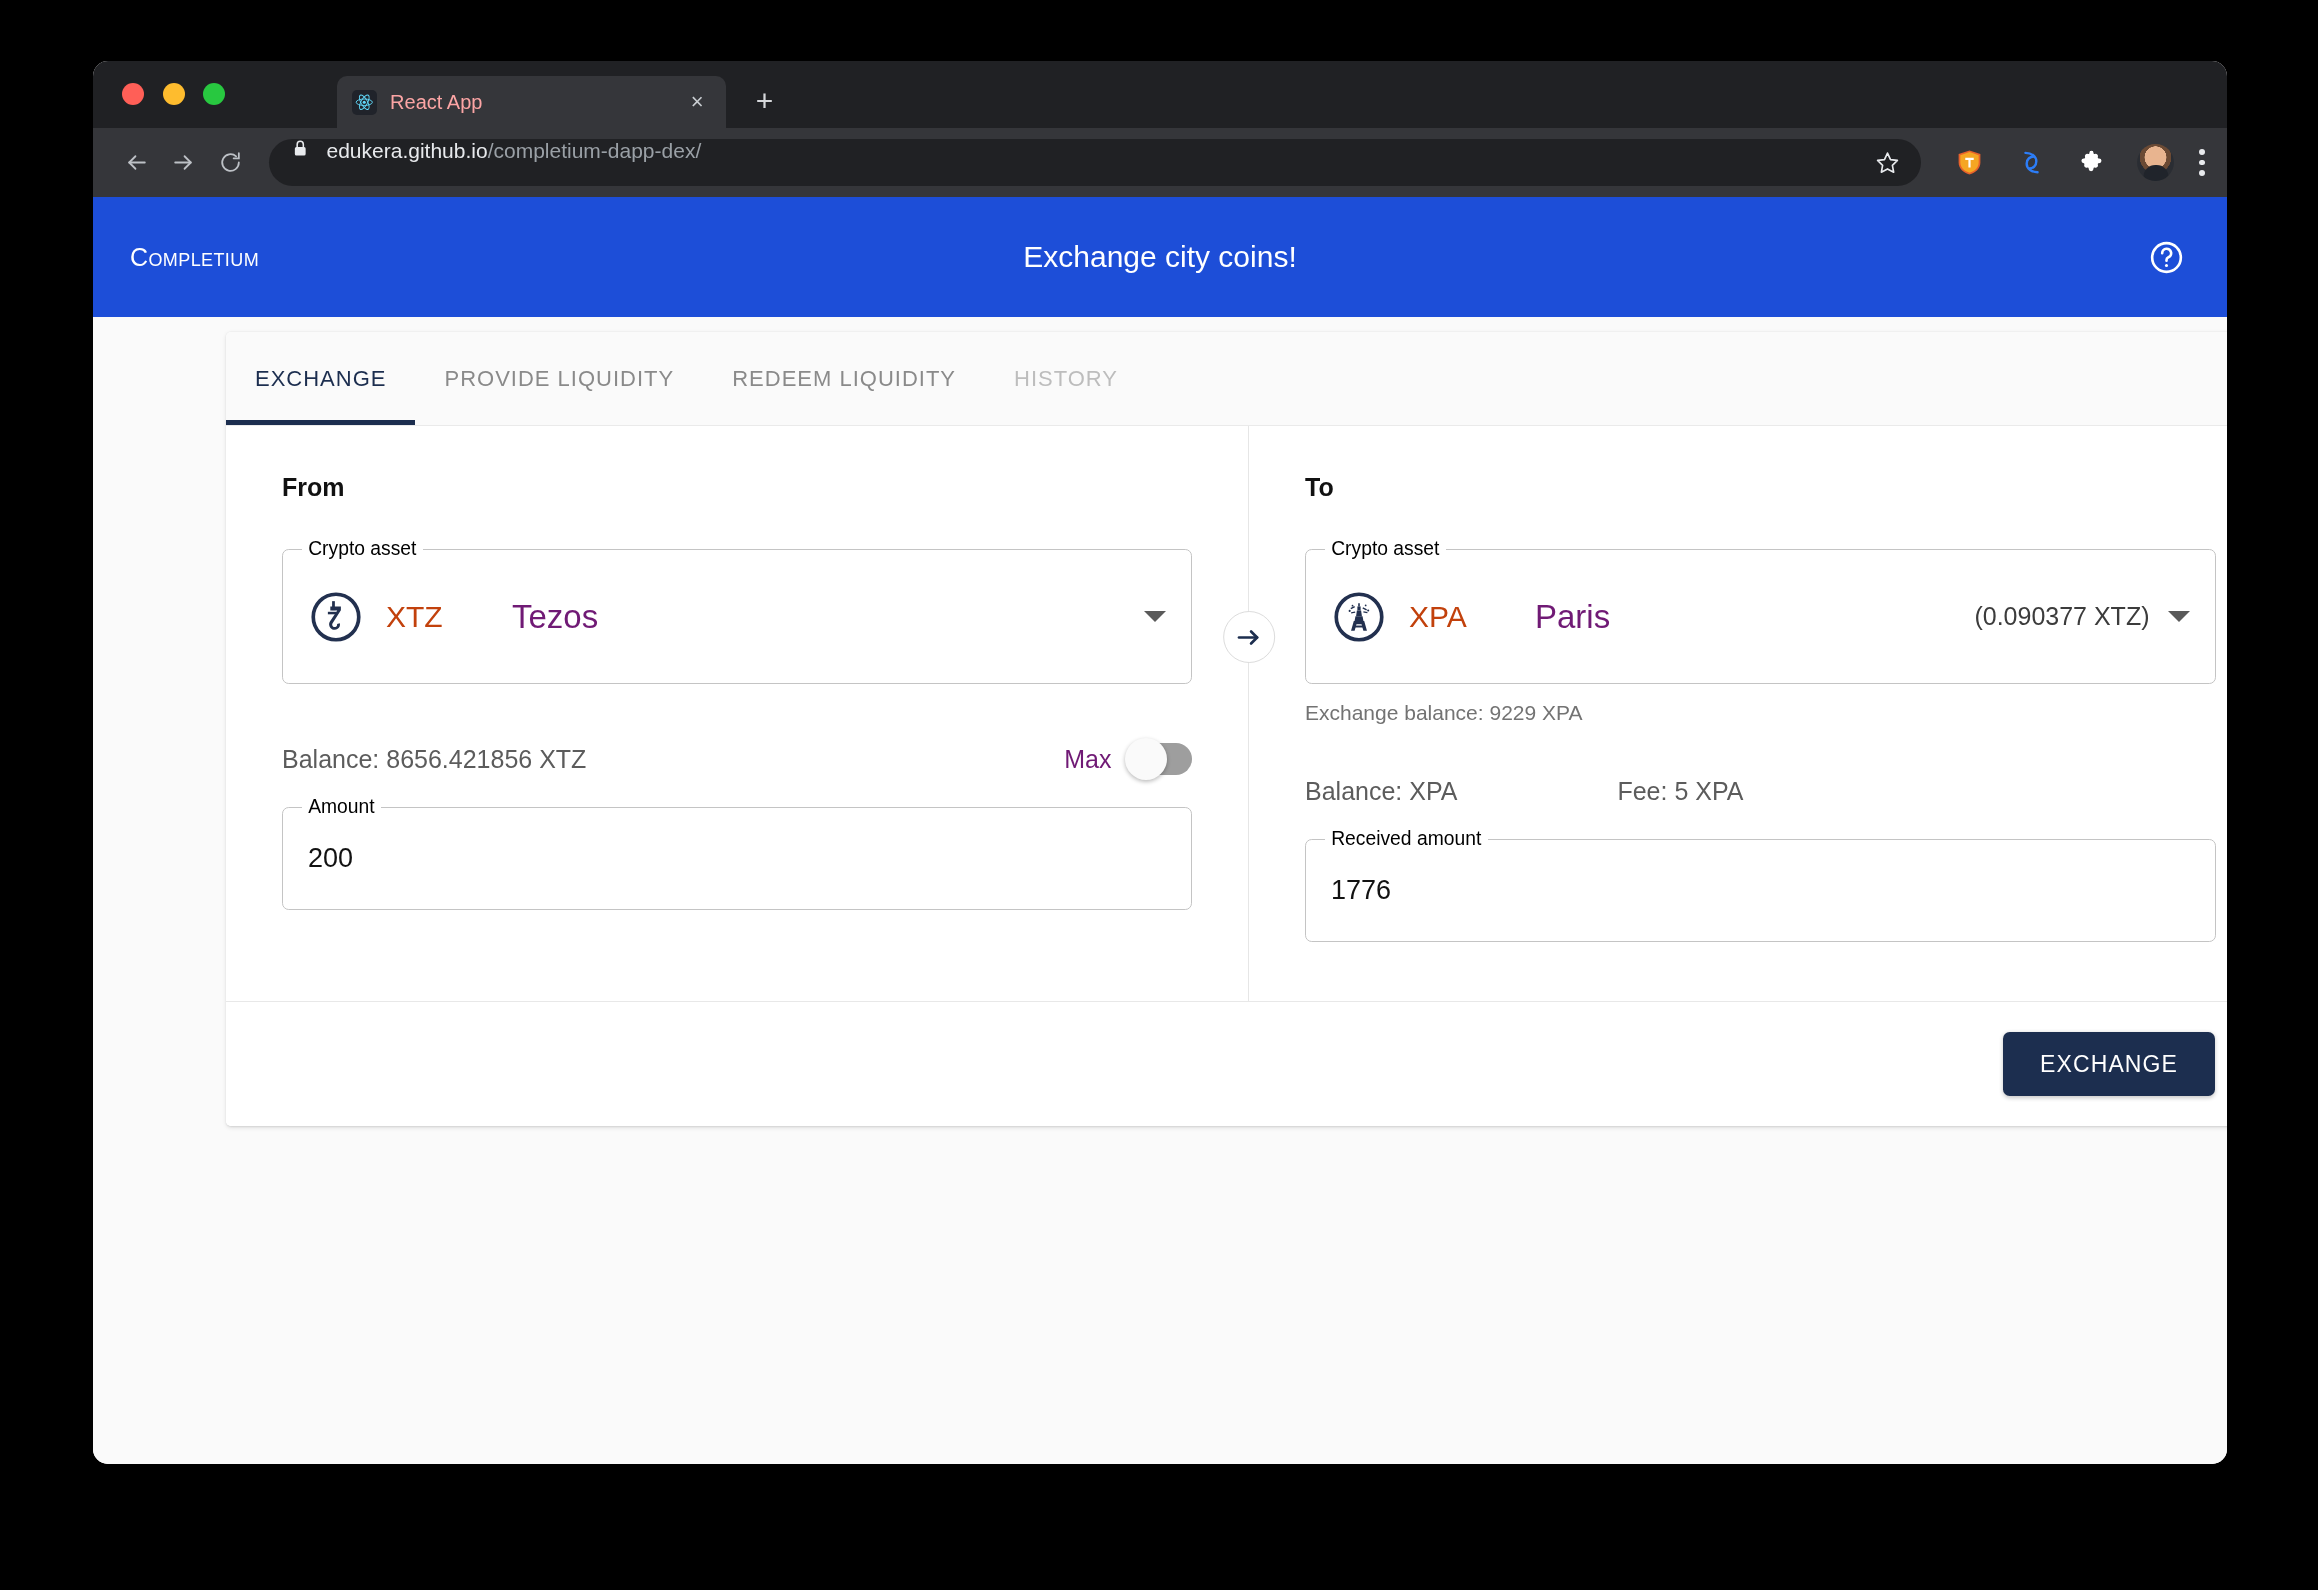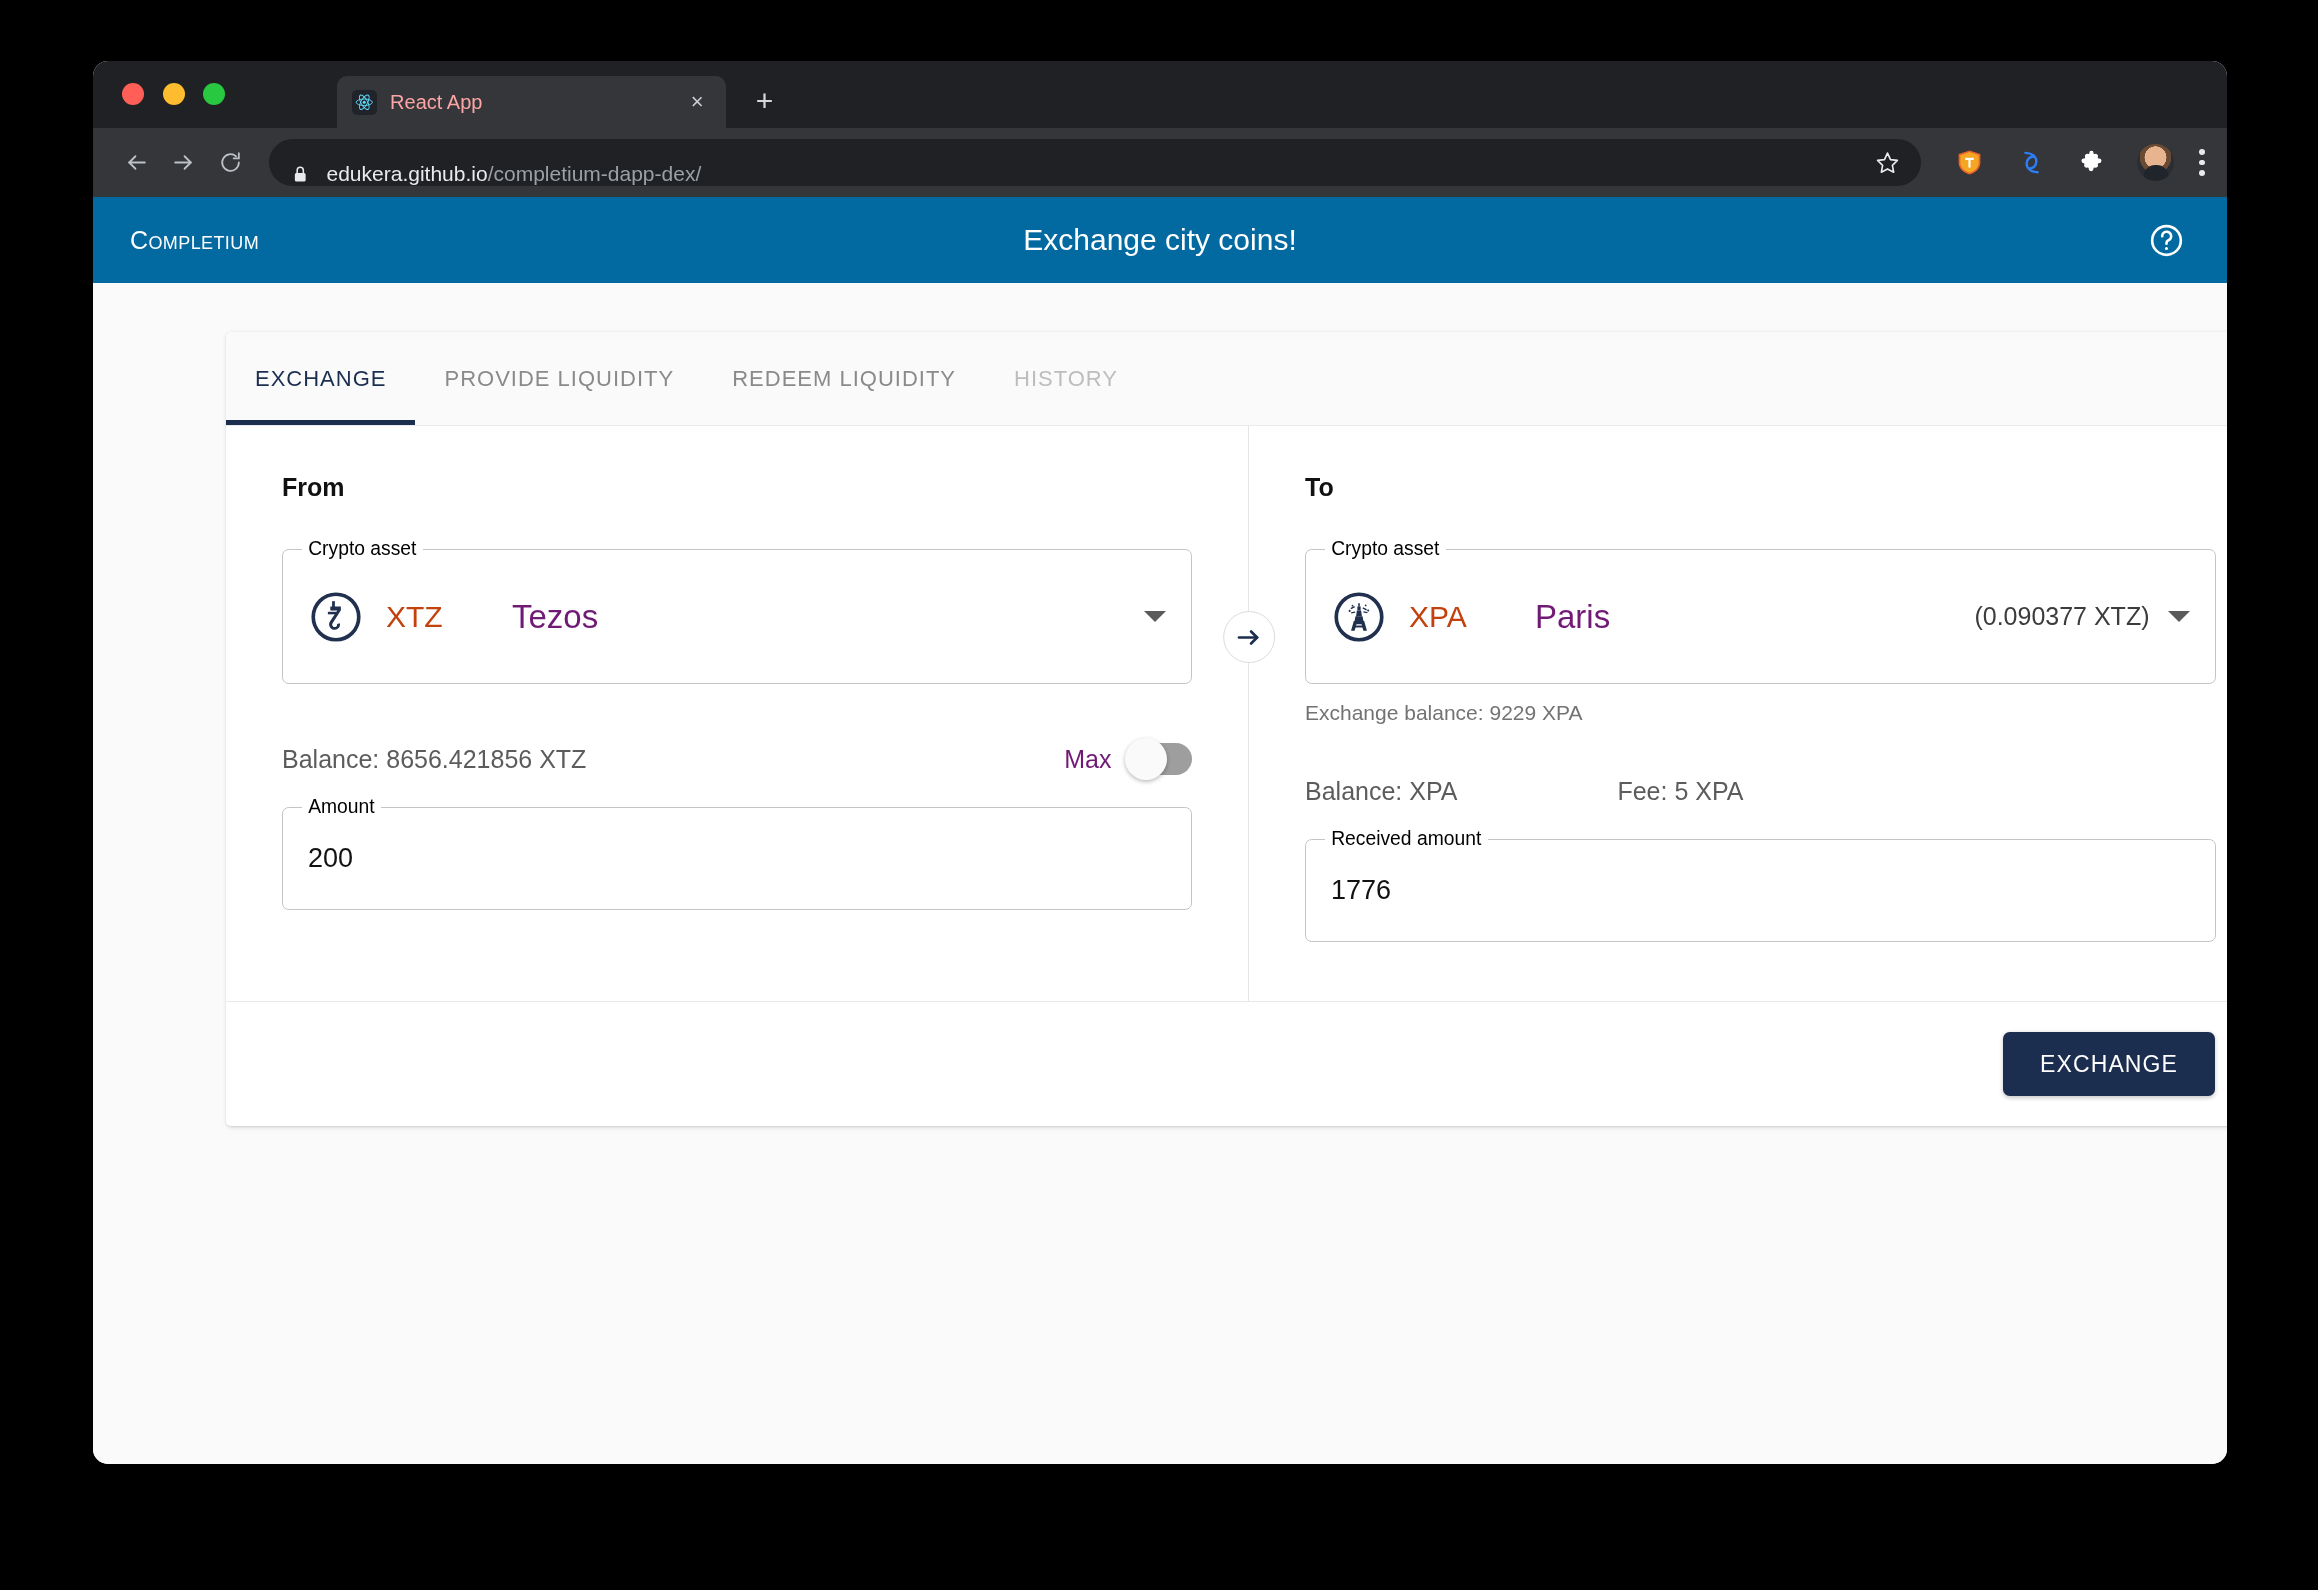--- a/index.html
+++ b/index.html
@@ -84,21 +84,21 @@
   .nav-btn {
     width: 47px; height: 47px;
     display: flex; align-items: center; justify-content: center;
     color: #bdc1c6; cursor: pointer;
   }
   .omnibox {
     flex: 1 1 auto;
     height: 47px;
     background: #202124;
     border-radius: 23.6px;
-    display: flex; align-items: flex-end;
+    display: flex; align-items: flex-start;
     padding: 0 22px;
     margin-left: 15px;
     gap: 17px;
     position: relative;
   }
   .url-text { font-size: 21px; color: #e8eaed; white-space: nowrap; }
   .url-text .path { color: #9aa0a6; }
   .star-btn {
     position: absolute; right: 13.5px; top: 50%;
     transform: translateY(-50%);
@@ -126,22 +126,22 @@
   
   .viewport {
     height: calc(1403px - 67px - 69px);
     background: #fafafa;
     overflow: hidden;
     position: relative;
   }
 
   
   .app-header {
-    height: 86px;
-    background: #0369a1;
+    height: 120px;
+    background: #1d4ed8;
     display: flex; align-items: center;
     padding: 0 37px;
     position: relative;
   }
   .brand {
     color: #ffffff;
     font-size: 25px;
     font-variant: small-caps;
     letter-spacing: 0.4px;
   }

